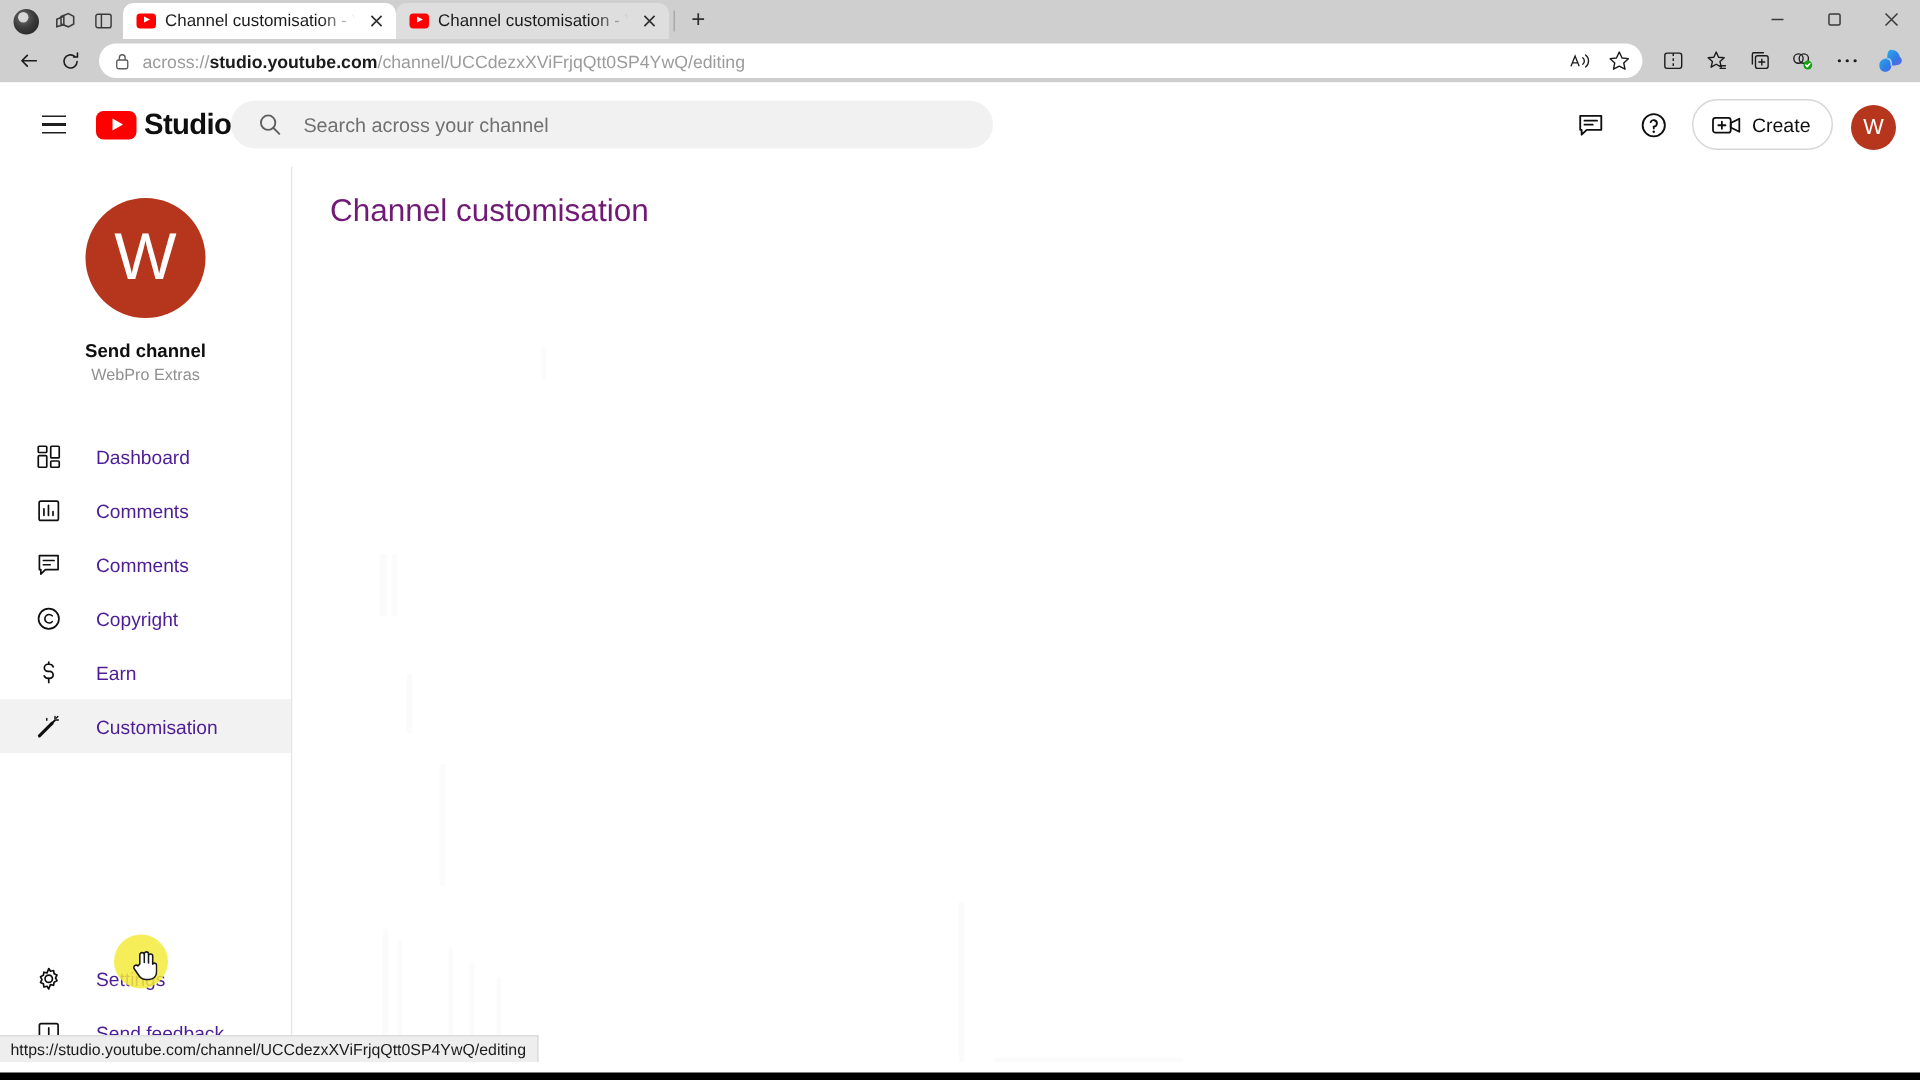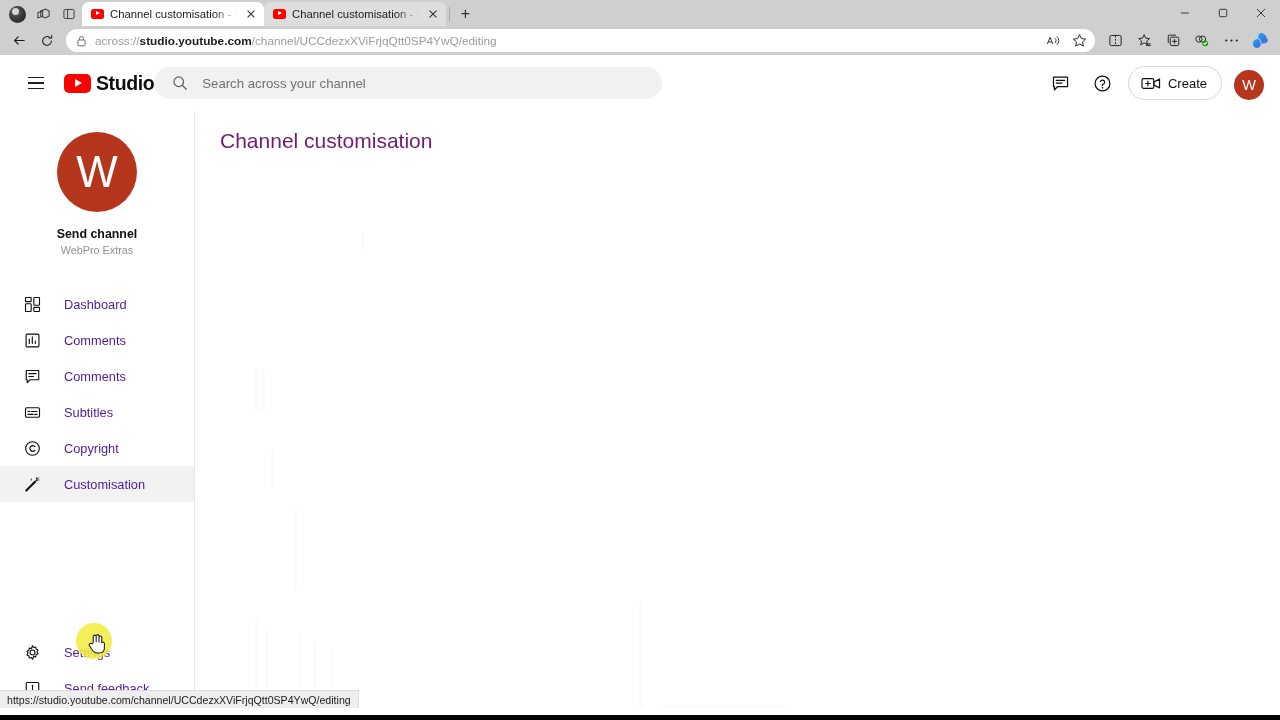--- a/index.html
+++ b/index.html
@@ -453,40 +453,40 @@
           <div class="nav-item">
             <span class="nav-icon">
               <svg width="17" height="17" viewBox="0 0 18 18" fill="none" stroke="#0f0f0f" stroke-width="1.2" stroke-linejoin="round">
                 <path d="M2.4 2.6 H15.6 V12.4 H6.6 L3.4 15.6 V12.4 H2.4 Z"></path>
                 <path d="M5.2 6 H12.8 M5.2 9 H10" stroke-linecap="round"></path>
               </svg>
             </span>
             <span class="nav-label">Comments</span>
           </div>
 
-          <div class="nav-item">
-            <span class="nav-icon">
-              <svg width="17" height="17" viewBox="0 0 18 18" fill="none" stroke="#0f0f0f" stroke-width="1.2">
-                <rect x="1.6" y="4" width="14.8" height="10" rx="1.4"></rect>
-                <path d="M4.2 8 H6.2 M8 8 H13.8 M4.2 11 H9.6 M11.4 11 H13.8" stroke-linecap="round"></path>
-              </svg>
-            </span>
-            <span class="nav-label">Subtitles</span>
-          </div>
 
           <div class="nav-item">
             <span class="nav-icon">
               <svg width="17" height="17" viewBox="0 0 18 18" fill="none" stroke="#0f0f0f" stroke-width="1.2">
                 <circle cx="9" cy="9" r="7.2"></circle>
                 <path d="M11.4 6.9 A3 3 0 1 0 11.4 11.1" stroke-linecap="round"></path>
               </svg>
             </span>
             <span class="nav-label">Copyright</span>
           </div>
 
+          <div class="nav-item">
+            <span class="nav-icon">
+              <svg width="17" height="17" viewBox="0 0 18 18" fill="none" stroke="#0f0f0f" stroke-width="1.2" stroke-linecap="round">
+                <path d="M12.2 4.8 A3 3 0 0 0 9.3 3 H8.4 A2.5 2.5 0 0 0 8.4 8 H9.6 A2.5 2.5 0 0 1 9.6 13 H8.6 A3 3 0 0 1 5.8 11.2"></path>
+                <path d="M9 1.4 V3 M9 13 V15.8"></path>
+              </svg>
+            </span>
+            <span class="nav-label">Earn</span>
+          </div>
 
           <div class="nav-item active">
             <span class="nav-icon">
               <svg width="17" height="17" viewBox="0 0 18 18" fill="none" stroke="#0f0f0f" stroke-width="1.2" stroke-linecap="round">
                 <path d="M2.4 15.4 L11.4 6.4" stroke-width="2.2"></path>
                 <path d="M11 6.8 L13.4 4.4" stroke-width="1.4"></path>
                 <path d="M13.4 1.8 V3.4 M15.8 4.2 H14.2 M15.4 1.8 L14.4 2.8" stroke-width="1"></path>
                 <path d="M7.6 3.2 V4.4 M10 7.6 H11" stroke-width="1"></path>
               </svg>
             </span>

